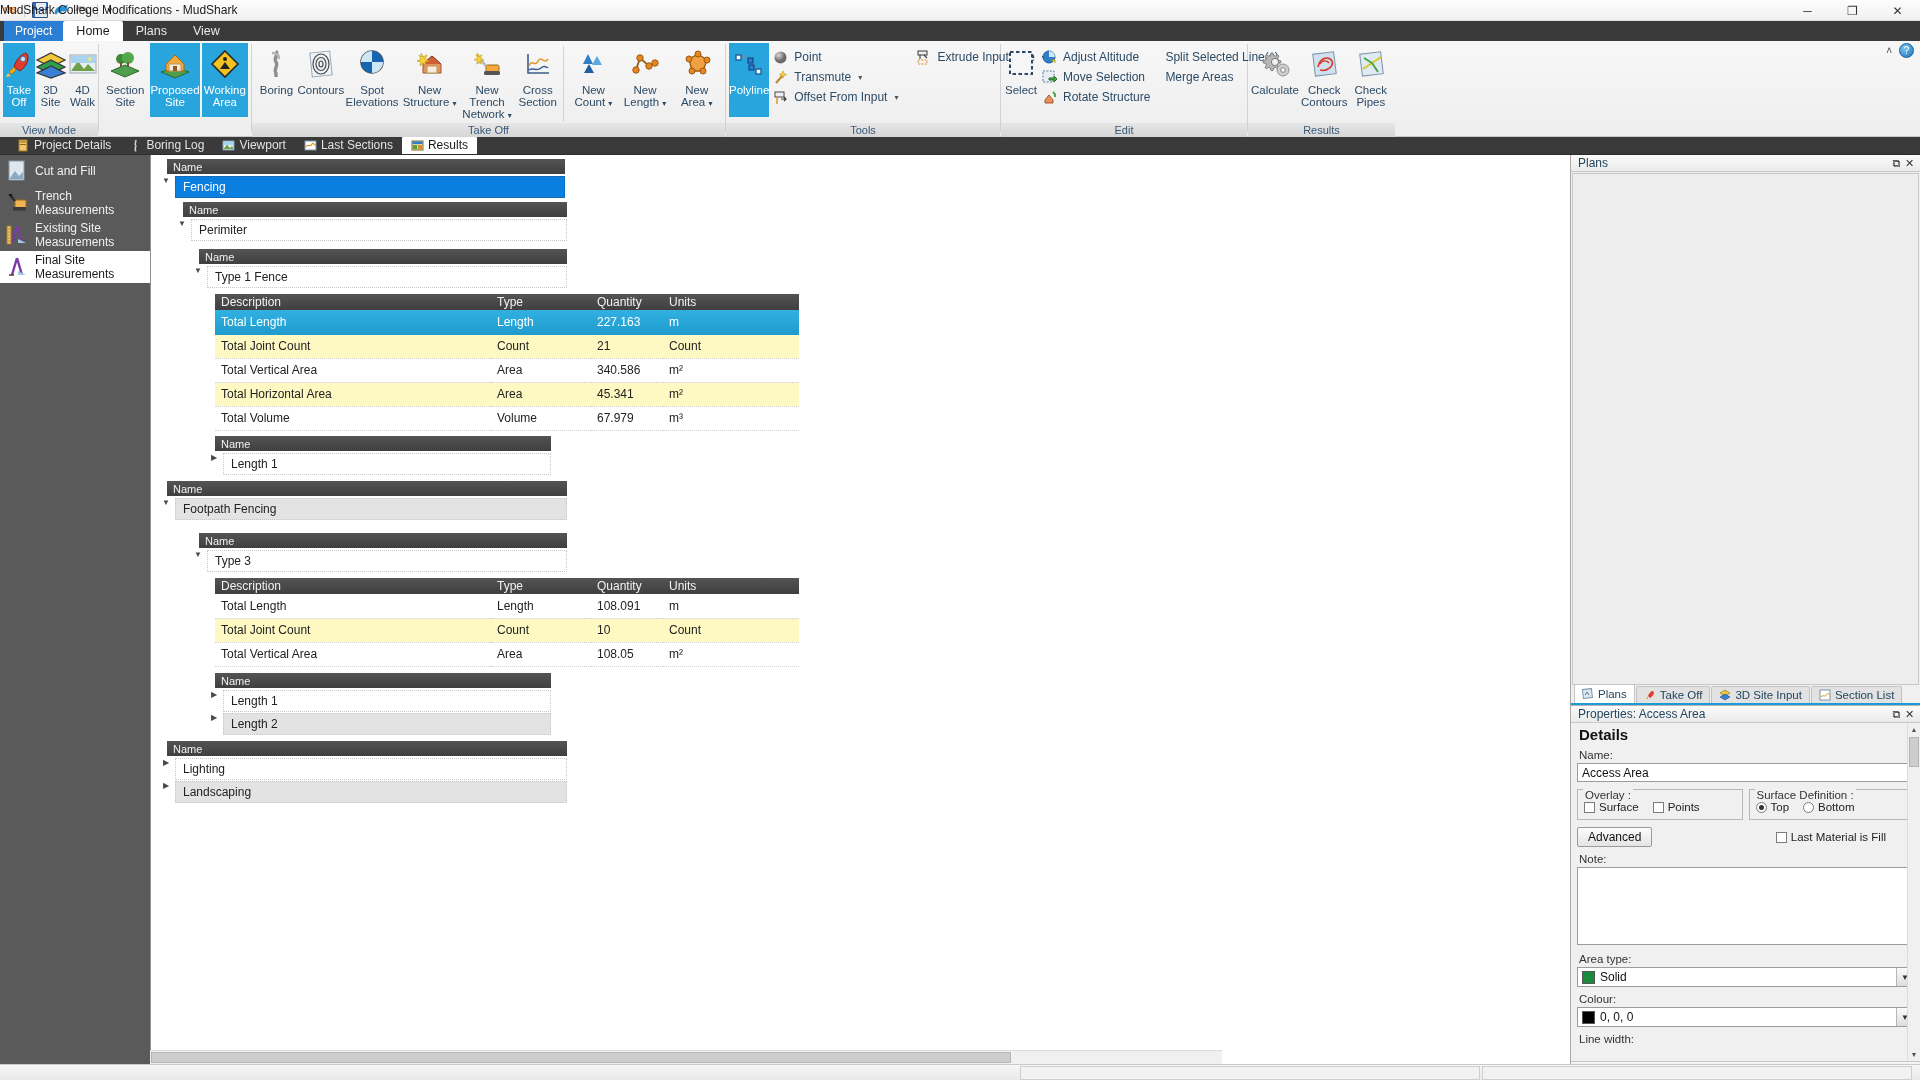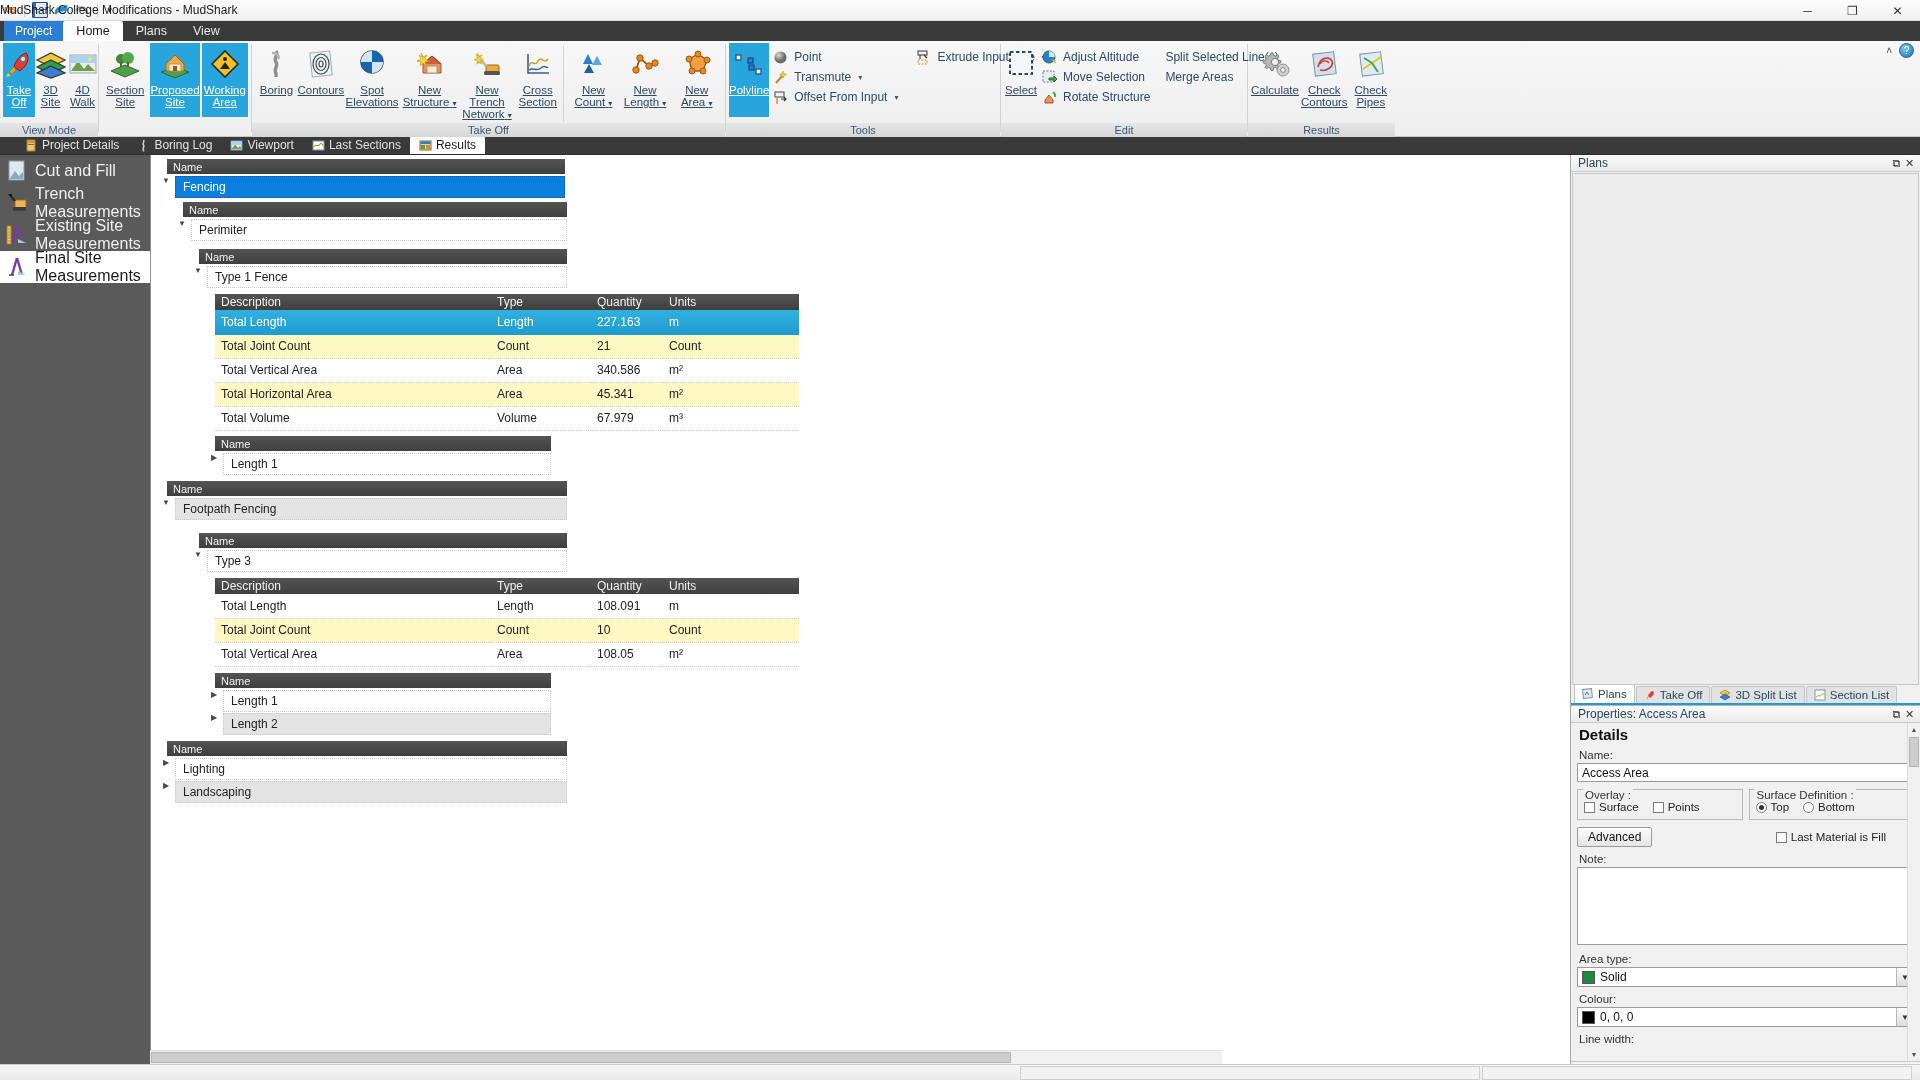--- a/index.html
+++ b/index.html
@@ -59,21 +59,21 @@
   .rgroup-title {
     height:14px; text-align:center; font-size:11px; color:#3a5878;
     background:linear-gradient(#e6e6e6,#d6d6d6);
     display:flex; align-items:center; justify-content:center;
   }
   .rgroup-div { width:1px; background:#d2d2d2; margin-top:3px; height:88px; }
 
   .bigbtn {
     width:44px; min-height:74px; display:flex; flex-direction:column;
     align-items:center; padding-top:4px; text-align:center;
-    font-size:11.5px; color:#2c4a66; line-height:12px; cursor:default;text-decoration:underline;
+    font-size:11.5px; color:#2c4a66; line-height:12px; cursor:default;
   }
   .bigbtn.wide { width:52px; }
   .bigbtn.w58 { width:58px; }
   .bigbtn.sel { background:#29a5de; color:#ffffff; }
   .bigbtn .glyph { width:34px; height:34px; margin-bottom:3px; position:relative; }
   .bigbtn .lbl { display:block; }
   .bigbtn .caret { font-size:8px; }
 
   .smallcol { display:flex; flex-direction:column; padding-top:4px; }
   .smallbtn {
@@ -86,34 +86,34 @@
   .ribbon-right { position:absolute; right:6px; top:2px; display:flex; align-items:center; gap:7px; }
   .collapse-caret { font-size:10px; color:#444; }
   .help-circ { width:15px;height:15px;border-radius:50%;
       background:radial-gradient(circle at 35% 30%, #7ec5f0, #1b72bb);
       color:#fff;font-size:10px;display:flex;align-items:center;justify-content:center;
       border:1px solid #1560a0; }
 
   
   .doctabs {
     height:18px; background:#3a3a3a; display:flex; align-items:flex-end;
-    padding-left:16px; border-bottom:1px solid #2c2c2c;
+    padding-left:8px; border-bottom:1px solid #2c2c2c;
   }
   .dtab { height:18px; display:flex; align-items:center; gap:4px; padding:0 9px;
           font-size:12px; color:#e2e2e2; }
   .dtab.active { background:#fff; color:#1a1a1a; border-radius:2px 2px 0 0; }
   .dtab .ti { width:13px; height:13px; position:relative; display:inline-block; }
 
   
   .mainrow { display:flex; height:942px; background:#fff; }
 
   
   .leftnav { width:150px; background:#5a5a5a; position:relative; flex:0 0 150px; }
   .lnitem { height:32px; display:flex; align-items:center; gap:7px; padding-left:6px;
-            font-size:16px; color:#f0f0f0; }
+            font-size:12px; color:#f0f0f0; }
   .lnitem.active { background:#ffffff; color:#1a1a1a; }
   .lnitem .ni { width:22px; height:24px; position:relative; flex:0 0 22px; }
   .lnpad { position:absolute; left:0; right:0; bottom:0; top:280px; background:#5a5a5a; }
 
   
   .center { flex:1; position:relative; background:#fff; overflow:hidden; border-left:1px solid #909090;}
 
   .hdrbar { background:linear-gradient(#545454,#3f3f3f); color:#f2f2f2;
             font-size:11px; height:15px; display:flex; align-items:center; padding-left:6px; }
   .rowline { height:22px; display:flex; align-items:center; font-size:12px; color:#222;
@@ -891,21 +891,21 @@
           </span>
           <span>Take Off</span>
         </div>
         <div class="dkt">
           <span class="dki">
             <svg width="12" height="12" viewBox="0 0 12 12">
                 <path d="M6 1 L11 4 L6 7 L1 4Z" fill="#f2c93c" stroke="#8a6a18" stroke-width="0.6"></path>
                 <path d="M6 5 L11 8 L6 11 L1 8Z" fill="#3b7fd4" stroke="#1a4f8a" stroke-width="0.6"></path>
               </svg>
           </span>
-          <span>3D Split List</span>
+          <span>3D Site Input</span>
         </div>
         <div class="dkt">
           <span class="dki">
             <svg width="12" height="12" viewBox="0 0 12 12">
                 <rect x="1" y="1" width="10" height="10" fill="#fff" stroke="#7c94ab"></rect>
                 <path d="M2 8 C4 5 6 9 8 5 C9 3.5 10 6 10.5 5.5" stroke="#d8901f" stroke-width="1" fill="none"></path>
               </svg>
           </span>
           <span>Section List</span>
         </div>

